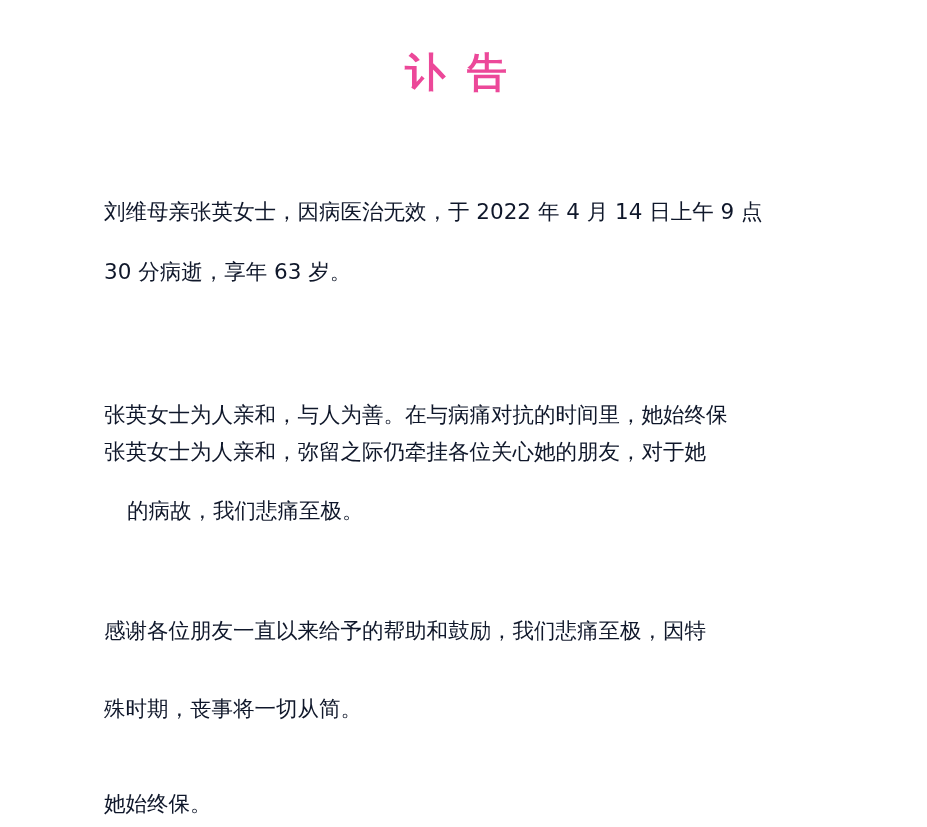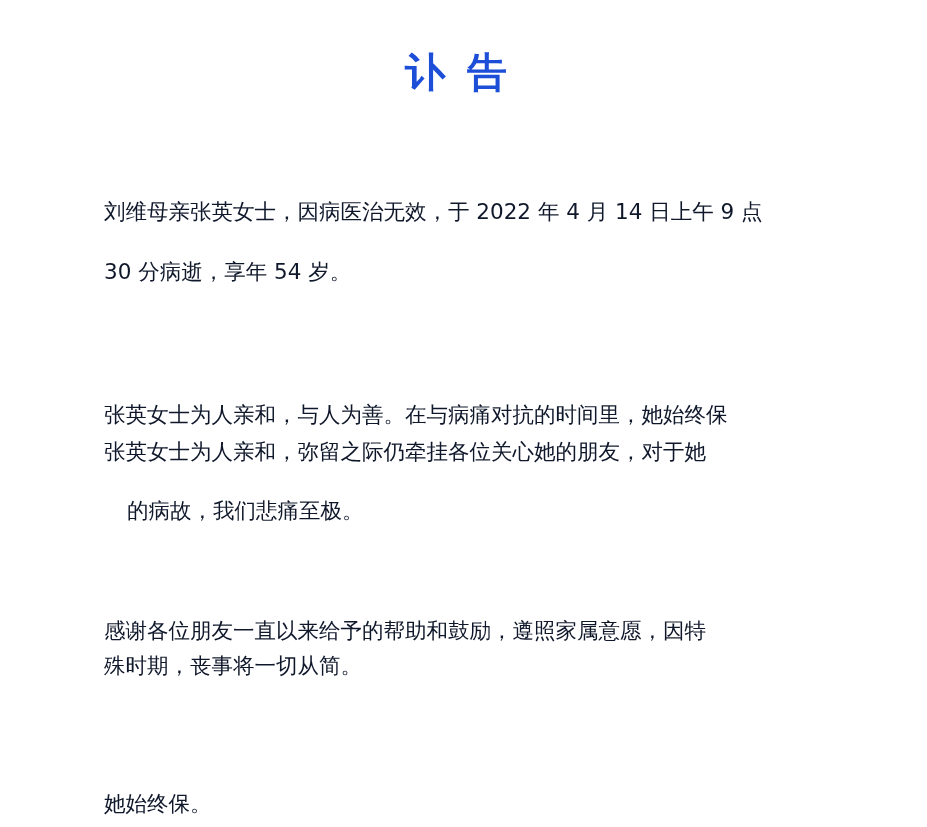--- a/index.html
+++ b/index.html
@@ -18,49 +18,49 @@
     .title {
       position: absolute;
       left: 0;
       top: 44px;
       width: 925px;
       text-align: center;
       font-size: 40px;
       font-weight: bold;
       letter-spacing: 22px;
       line-height: 56px;
-      color: #1d4ed8;
+      color: #ec4899;
       padding-left: 9px;
       box-sizing: border-box;
     }
     .line {
       position: absolute;
       left: 104px;
       font-size: 21.5px;
       line-height: 30px;
       white-space: nowrap;
       color: #0f172a;
     }
   </style>
 </head>
 <body>
 
 <div class="title">讣告</div>
 
 <section>
   <div class="line" style="top:197px;">刘维母亲张英女士，因病医治无效，于 2022 年 4 月 14 日上午 9 点</div>
-  <div class="line" style="top:257px;">30 分病逝，享年 54 岁。</div>
+  <div class="line" style="top:257px;">30 分病逝，享年 63 岁。</div>
 </section>
 
 <section>
   <div class="line" style="top:400px;">张英女士为人亲和，与人为善。在与病痛对抗的时间里，她始终保</div>
   <div class="line" style="top:437px;">张英女士为人亲和，弥留之际仍牵挂各位关心她的朋友，对于她</div>
   <div class="line" style="top:496px;margin-left:23px;">的病故，我们悲痛至极。</div>
 </section>
 
 <section>
-  <div class="line" style="top:616px;">感谢各位朋友一直以来给予的帮助和鼓励，遵照家属意愿，因特</div>
-  <div class="line" style="top:651px;">殊时期，丧事将一切从简。</div>
+  <div class="line" style="top:616px;">感谢各位朋友一直以来给予的帮助和鼓励，我们悲痛至极，因特</div>
+  <div class="line" style="top:694px;">殊时期，丧事将一切从简。</div>
 </section>
 
 <section>
   <div class="line" style="top:789px;">她始终保。</div>
 </section>
 
 </body></html>

